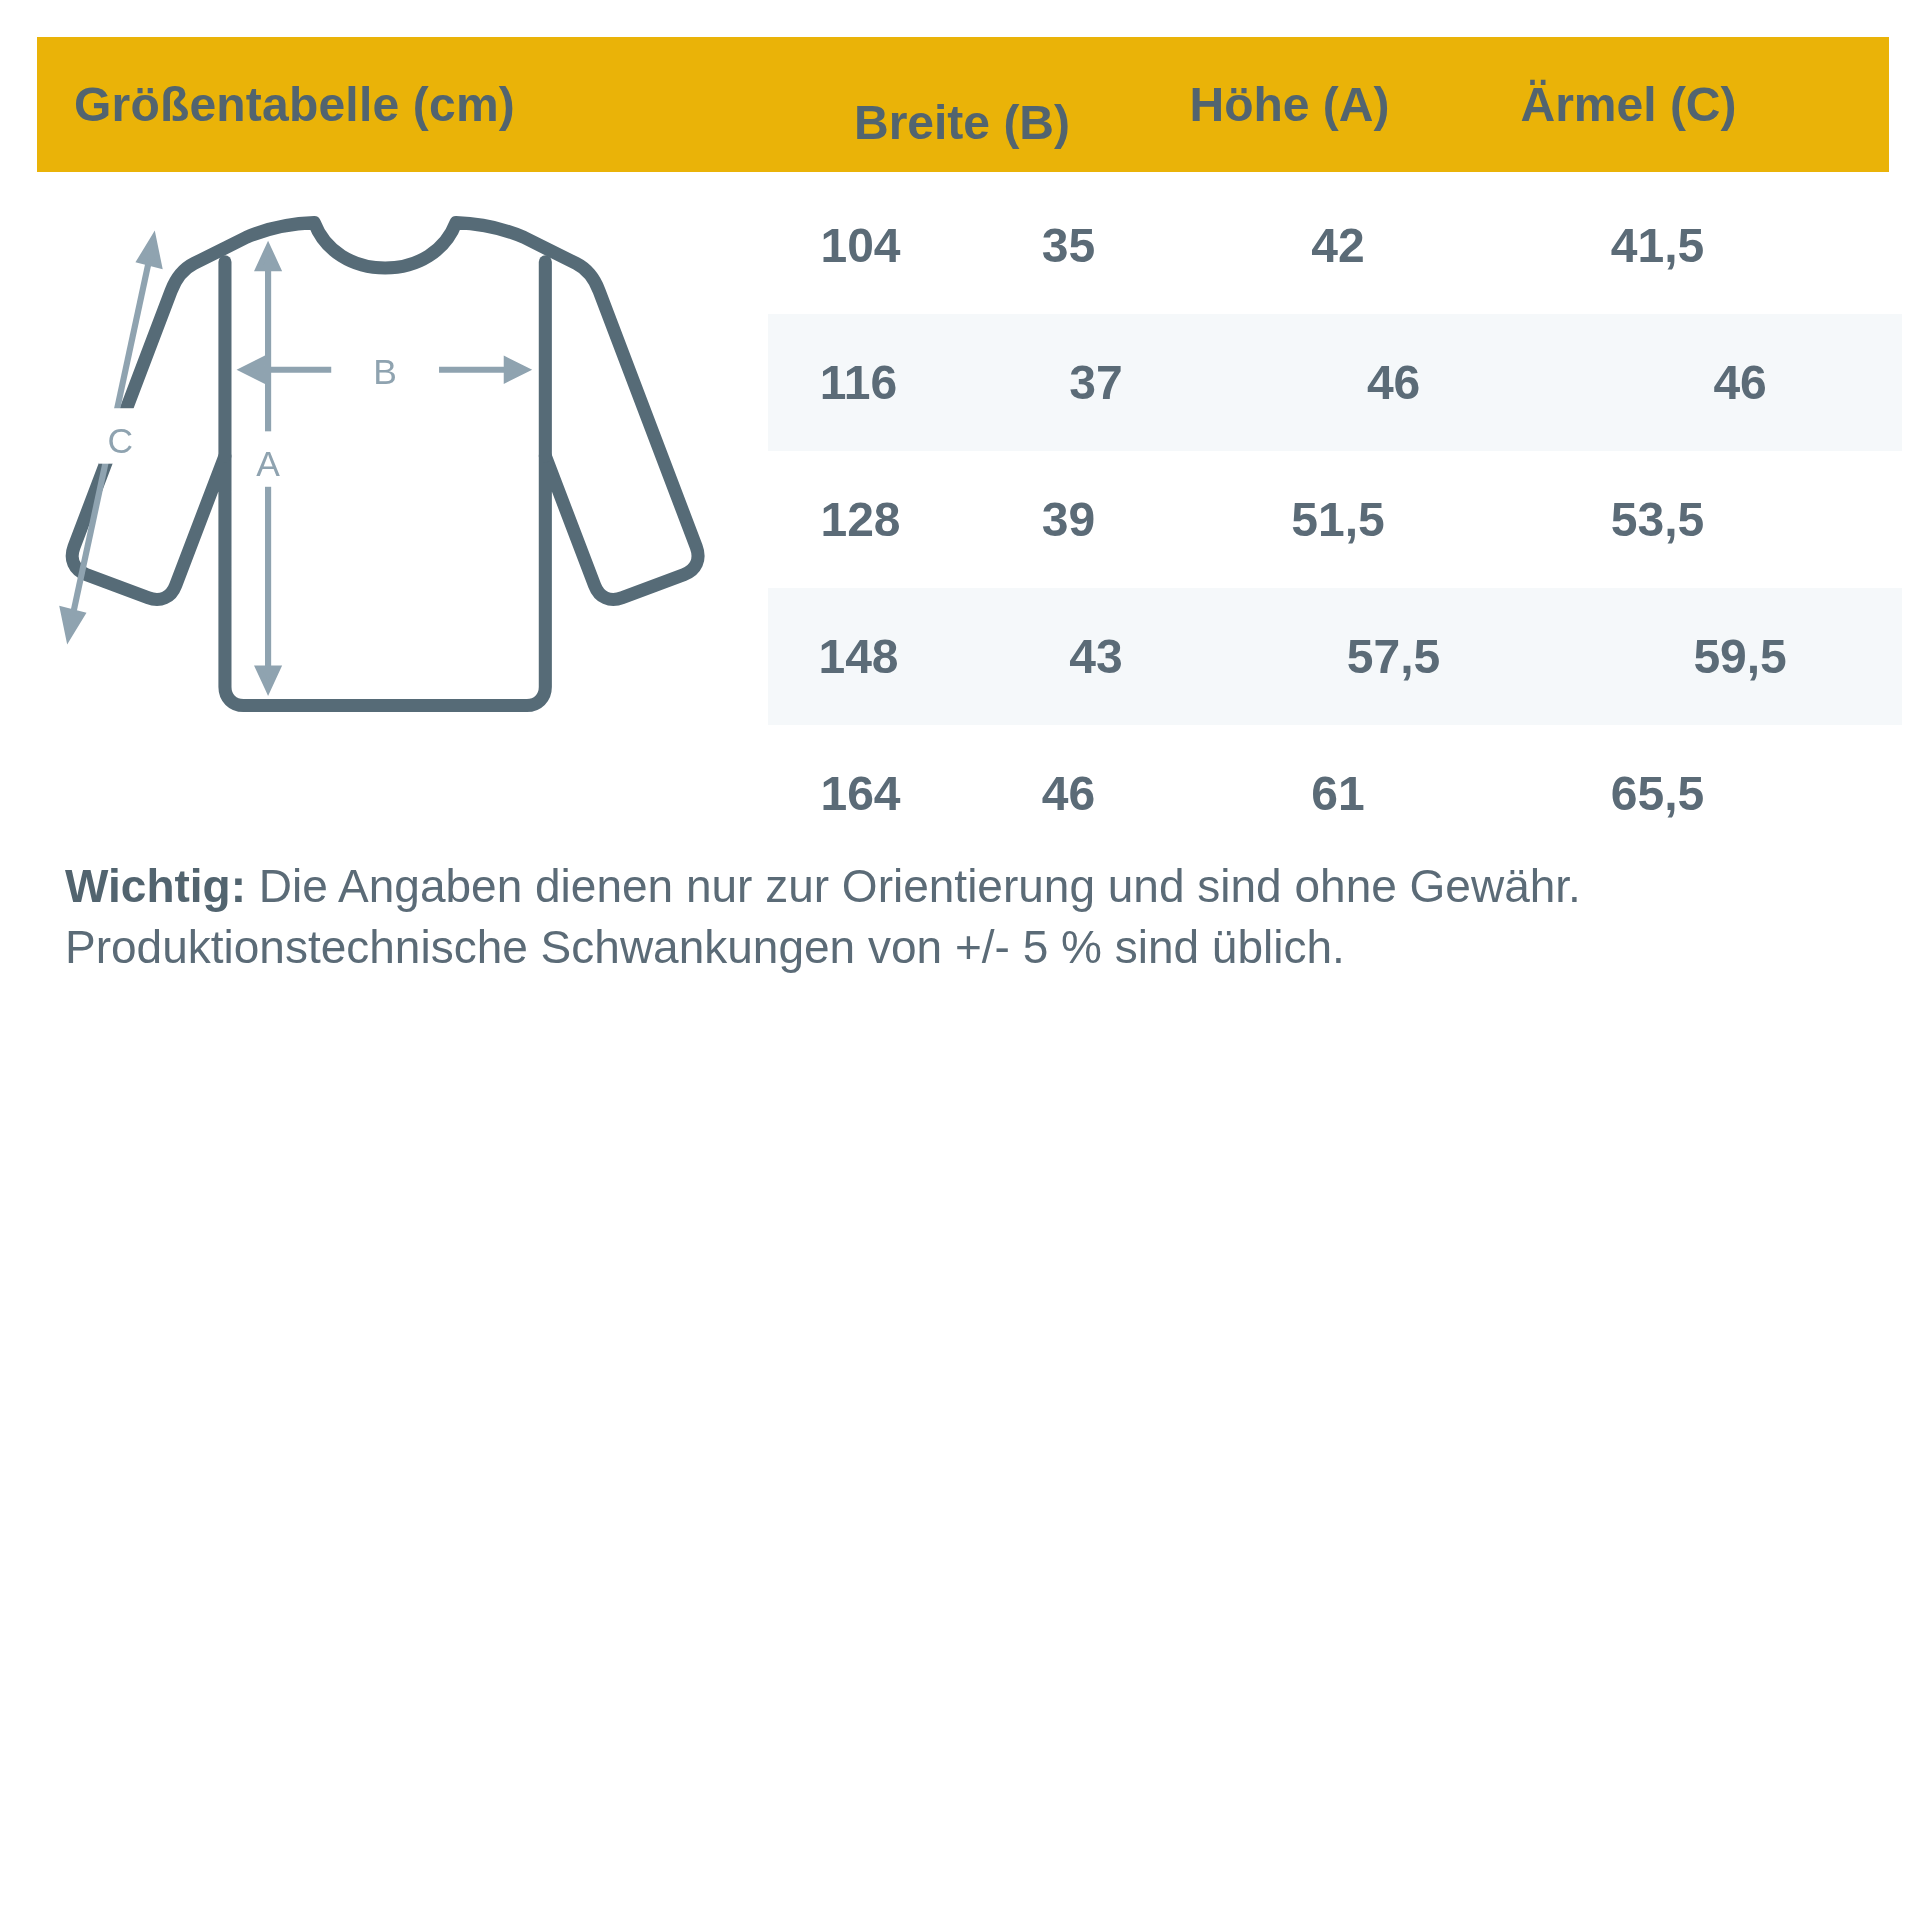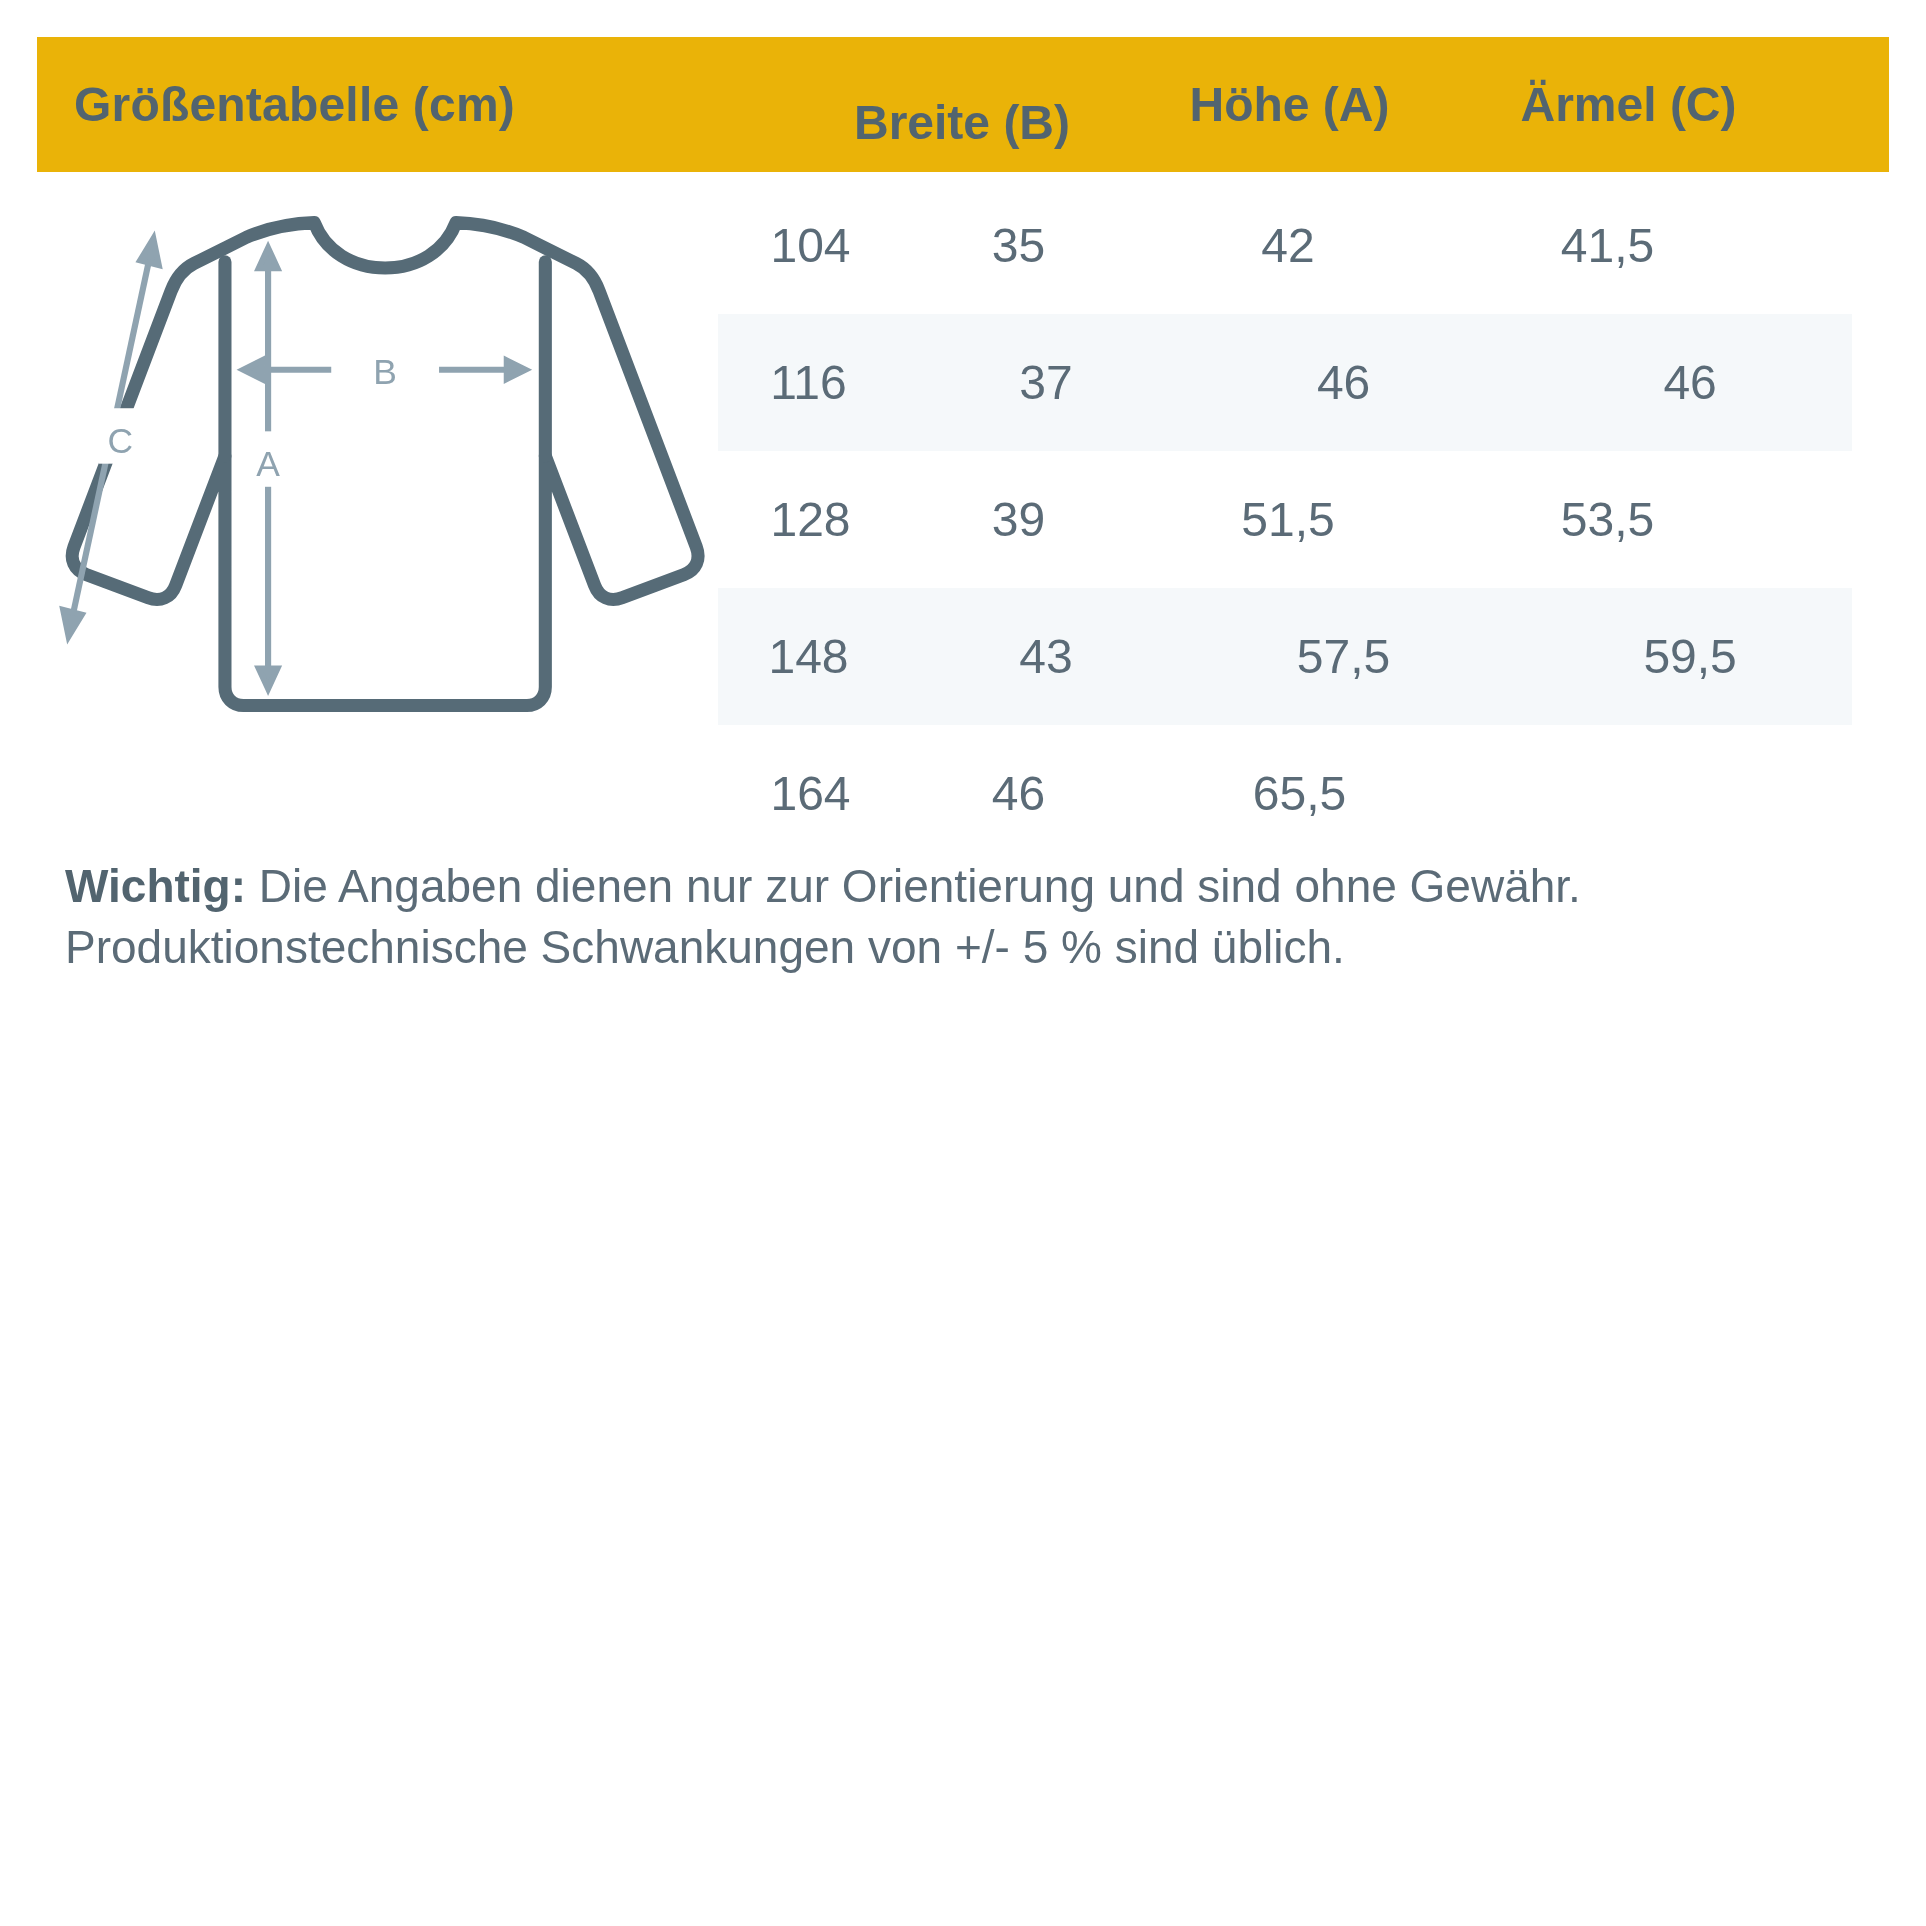--- a/index.html
+++ b/index.html
@@ -67,23 +67,24 @@
     left: 37px;
     top: 208px;
     width: 724px;
     height: 593px;
   }
   .illustration svg { display: block; }
 
   
   .table {
     position: absolute;
-    left: 718px;
+    left: 768px;
     top: 177px;
     width: 1134px;
+    font-weight: bold;
   }
   .trow {
     display: flex;
     align-items: center;
     height: 137px;
   }
   .trow.alt { background: #f5f8fa; gap: 34px; }
   .cell {
     font-size: 48px;
     color: #5b6b77;
@@ -213,20 +214,21 @@
     <div class="trow alt">
       <div class="cell size">148</div>
       <div class="cell b">43</div>
       <div class="cell a">57,5</div>
       <div class="cell c">59,5</div>
     </div>
 
     <div class="trow">
       <div class="cell size">164</div>
       <div class="cell b">46</div>
+      <div class="cell a">61</div>
       <div class="cell c">65,5</div>
     </div>
 
   </div>
 
   <div class="note">
     <b>Wichtig:</b><span> Die Angaben dienen nur zur Orientierung und sind ohne Gewähr. Produktionstechnische Schwankungen von +/- 5 % sind üblich.</span>
   </div>
 
 </div>

